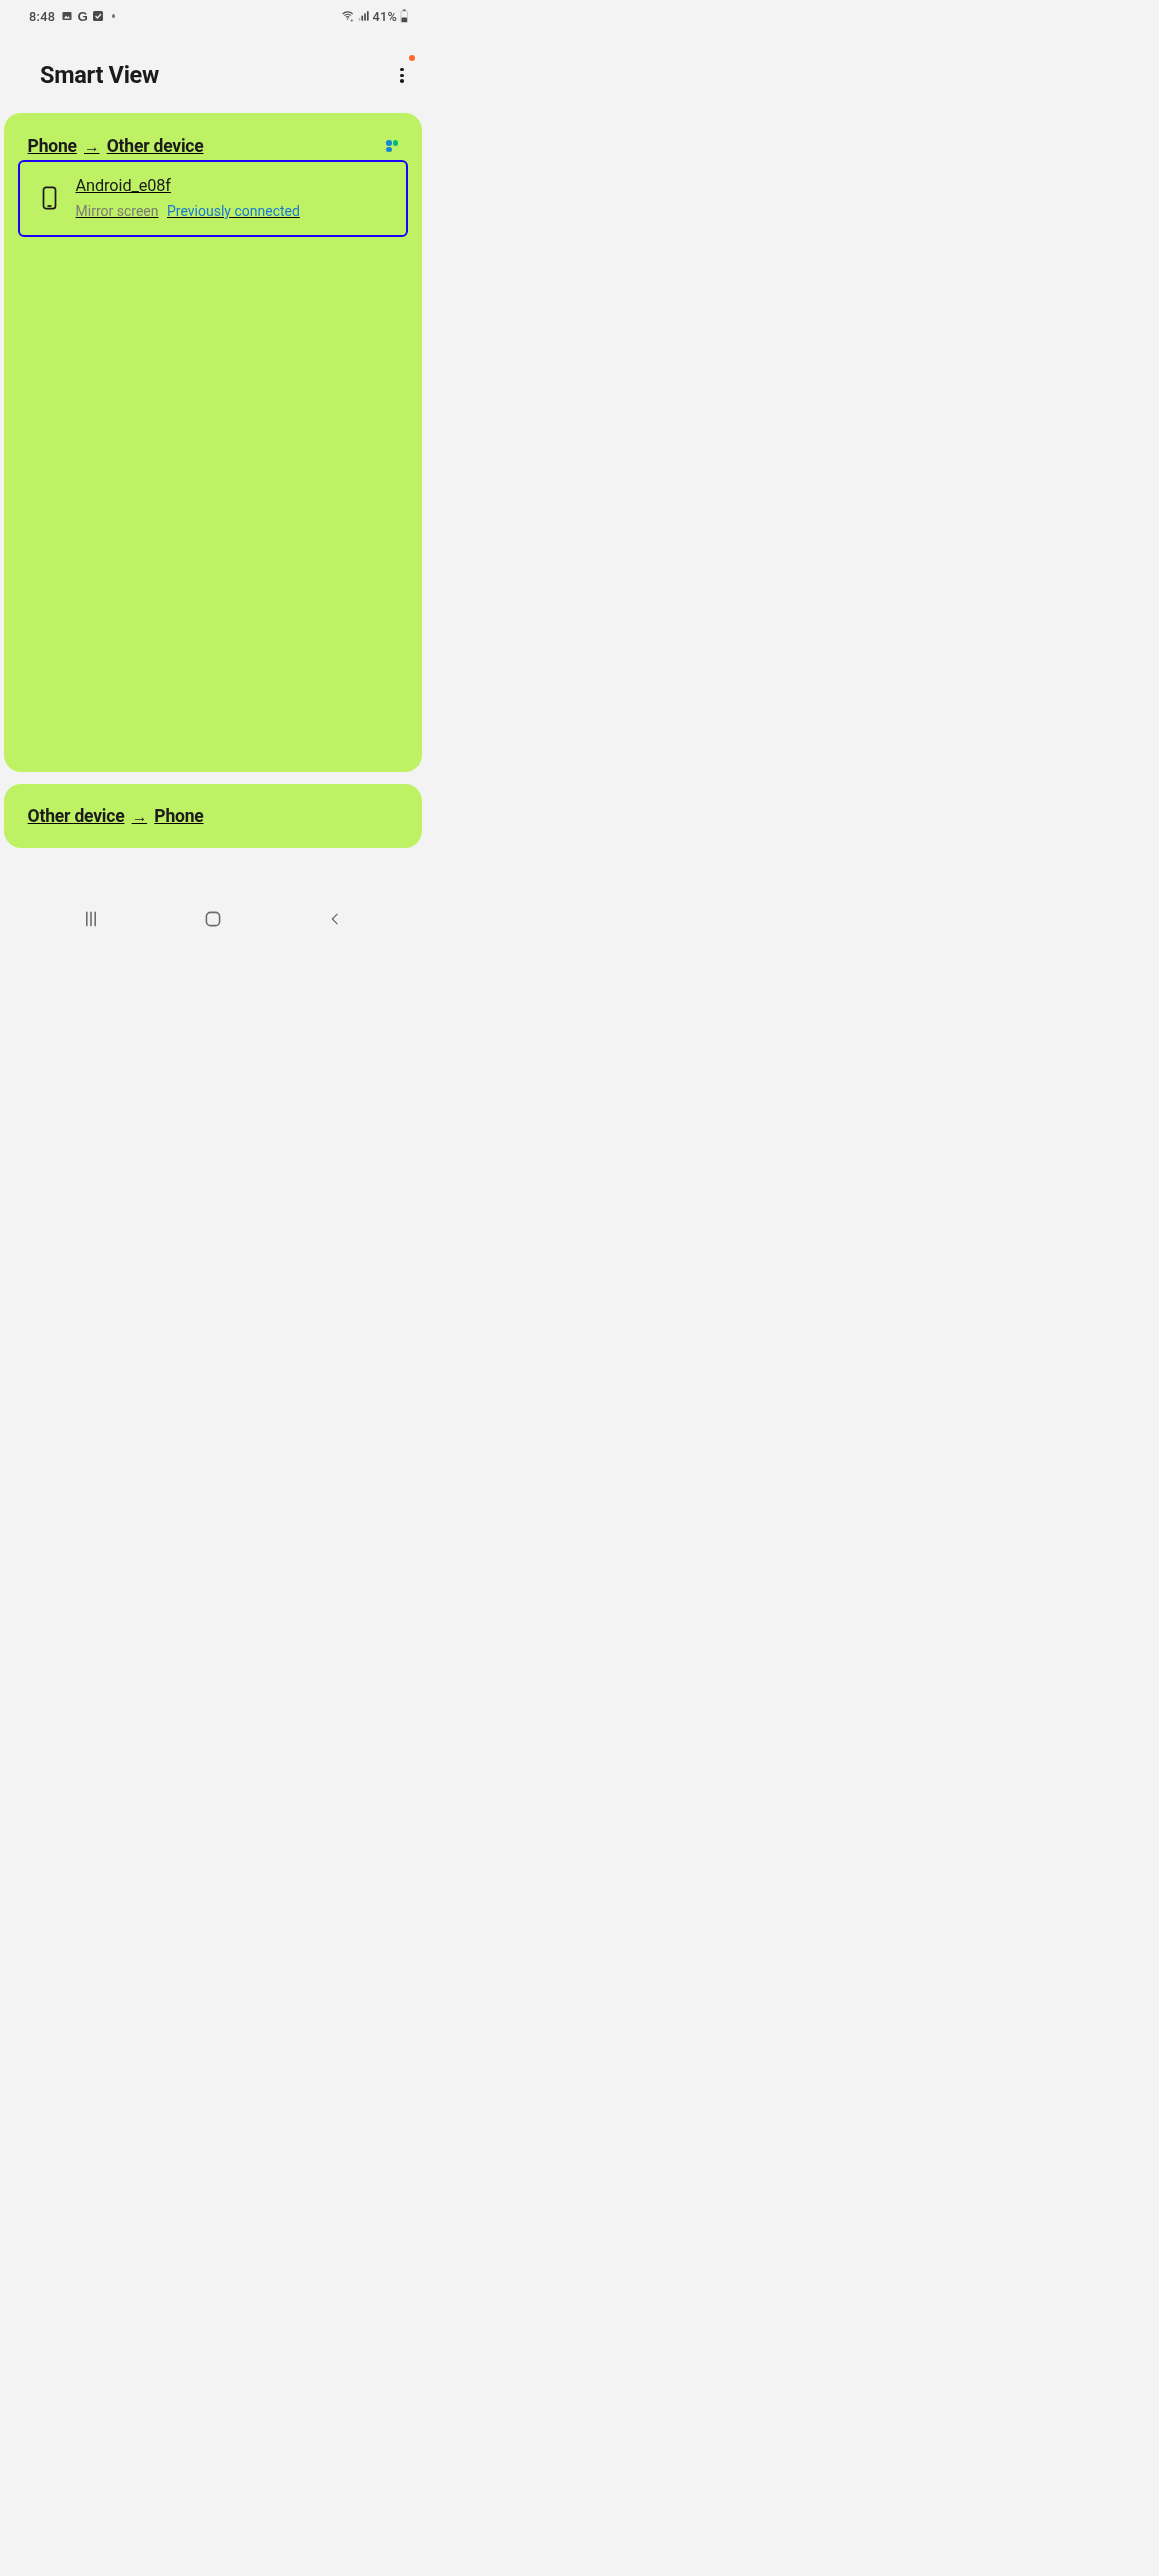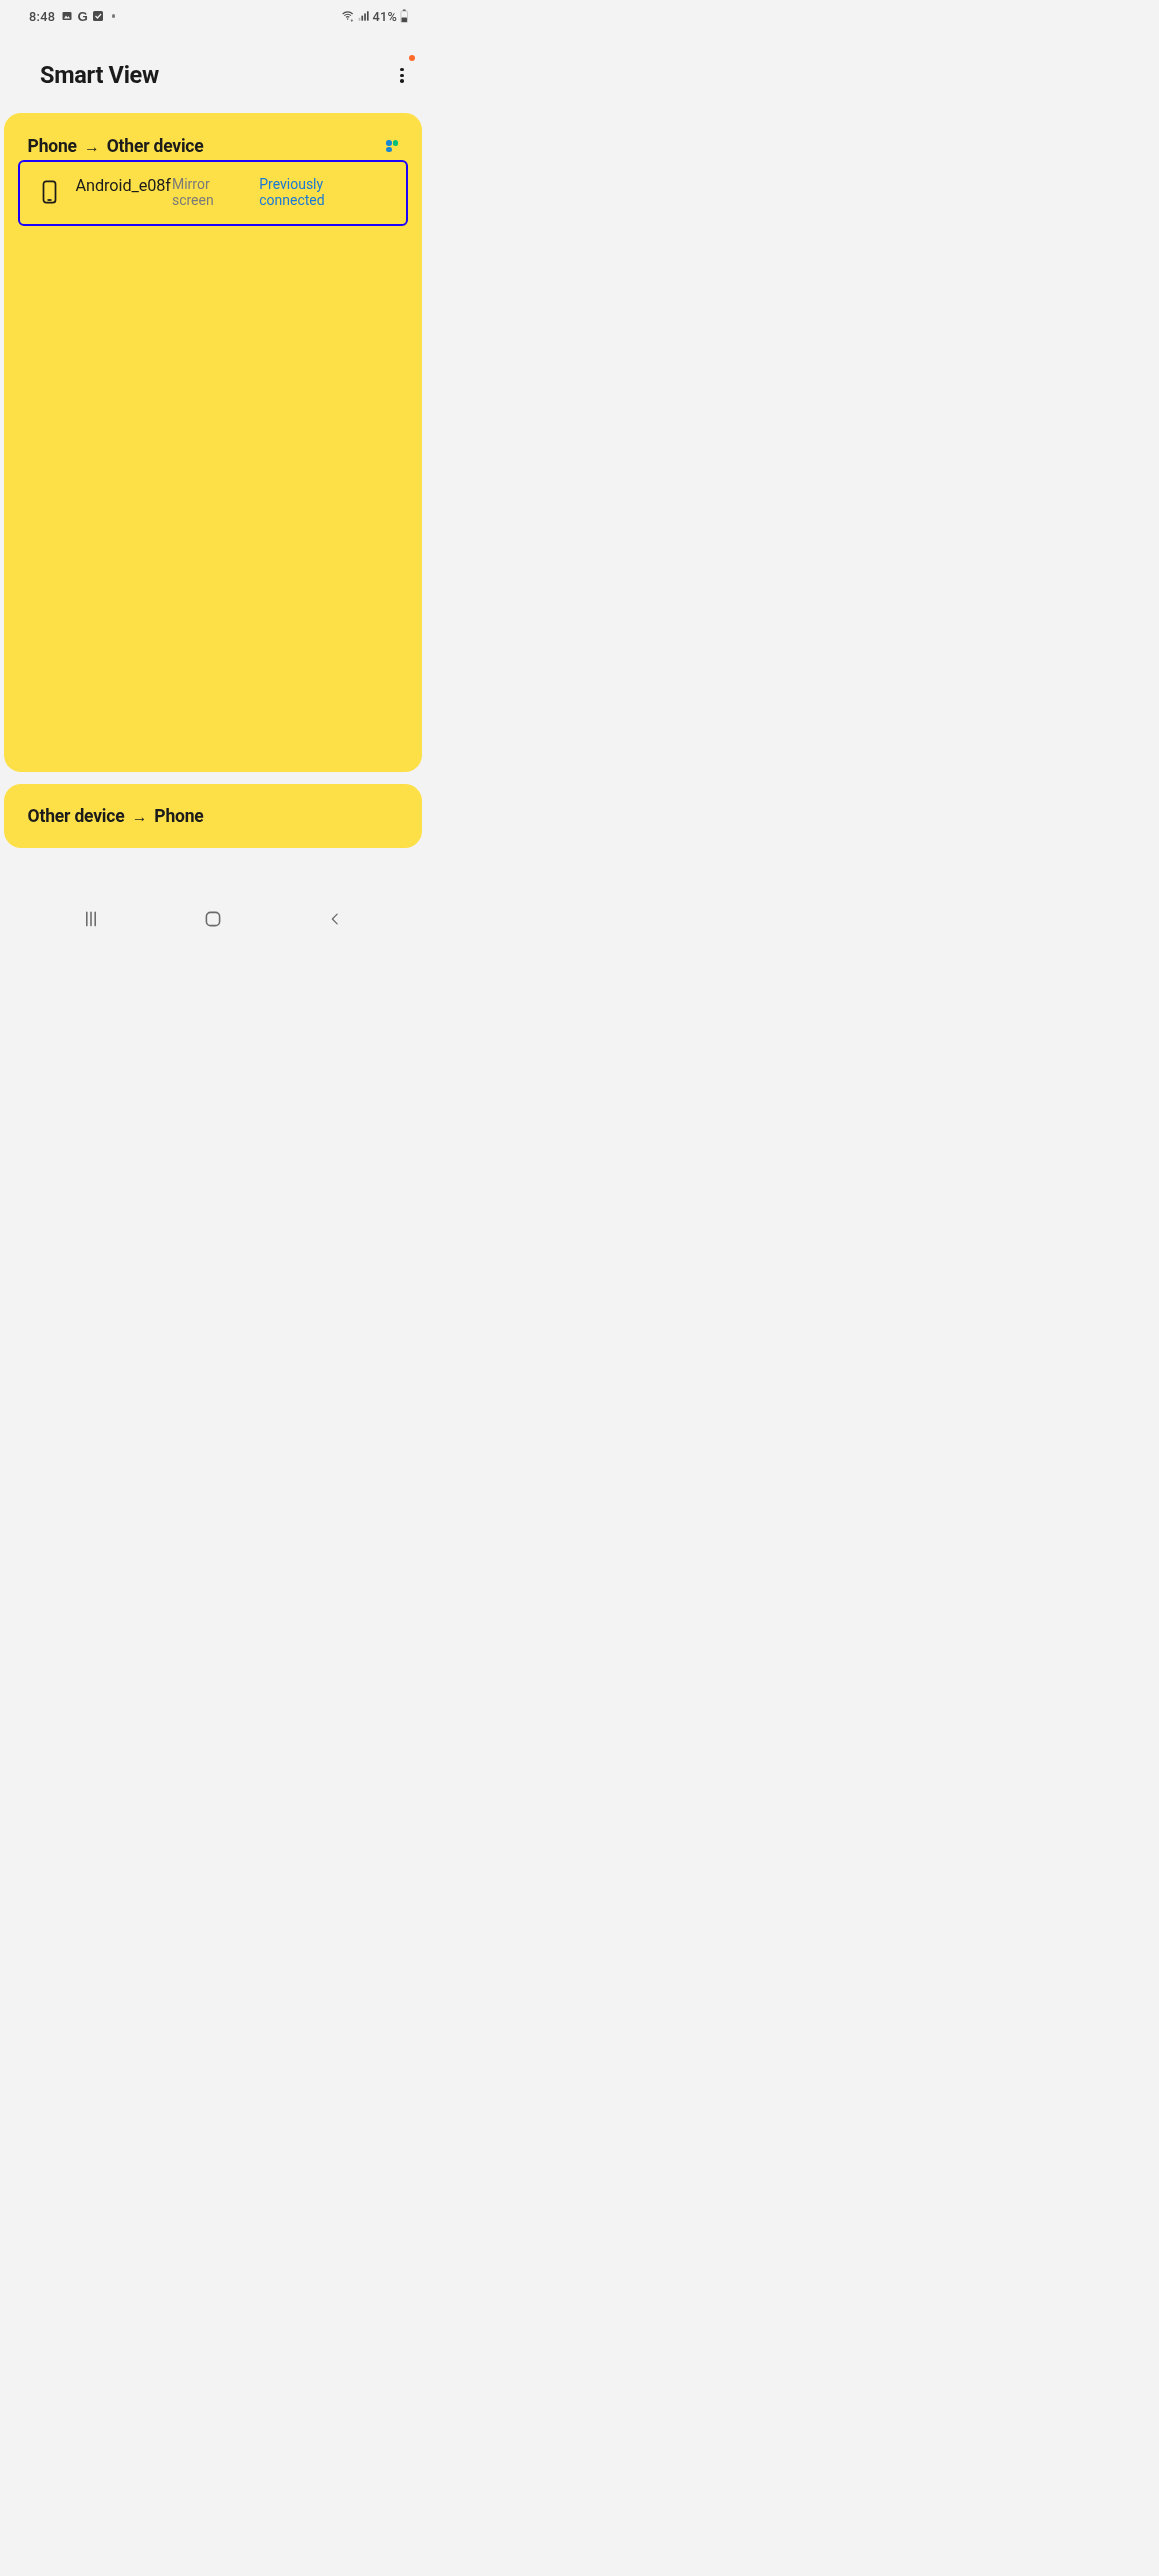--- a/index.html
+++ b/index.html
@@ -53,24 +53,25 @@
     .more-dot {
       width: 3.6px; height: 3.6px; background: #1b1b1b; border-radius: 50%;
       display: block; margin: 2.4px 0;
     }
     .notif-dot {
       position: absolute; top: -9.7px; right: -11px;
       width: 6px; height: 6px; border-radius:50%;
       background:#ff6a2a;
     }
     .card {
-      background: #fde047;
+      background: #bef264;
       border-radius: 17px;
       margin: 0 3.6px;
       padding: 0;
+      text-decoration: underline;
     }
     .section-header {
       display:flex; align-items:center; justify-content:space-between;
       padding: 23px 24px 0 24px;
     }
     .section-title {
       font-size: 17.5px;
       font-weight: 700;
       color: #1b1b1b;
       display: flex;
@@ -93,21 +94,21 @@
     .device-item {
       display:flex;
       align-items:center;
       gap: 18px;
       margin: 3.6px 14.5px 0 14.5px;
       padding: 14.5px 20.5px 15.7px 20.5px;
       border: 2.4px solid #1a00ff;
       border-radius: 6px;
     }
     .phone-ic { flex: 0 0 auto; }
-    .device-txt { display:flex; flex-direction:row; gap:1px;}
+    .device-txt { display:flex; flex-direction:column; gap:8px;}
     .device-name { font-size: 16.3px; color:#1b1b1b; letter-spacing:-0.1px;}
     .device-sub { font-size: 14px; display:flex; gap:8.5px;}
     .sub-gray { color:#7a7a7a;}
     .sub-blue { color:#1a78d6;}
     .help-link {
       text-align:center;
       padding: 40px 0 12px 0;
     }
     .help-link span {
       font-size: 15px;

